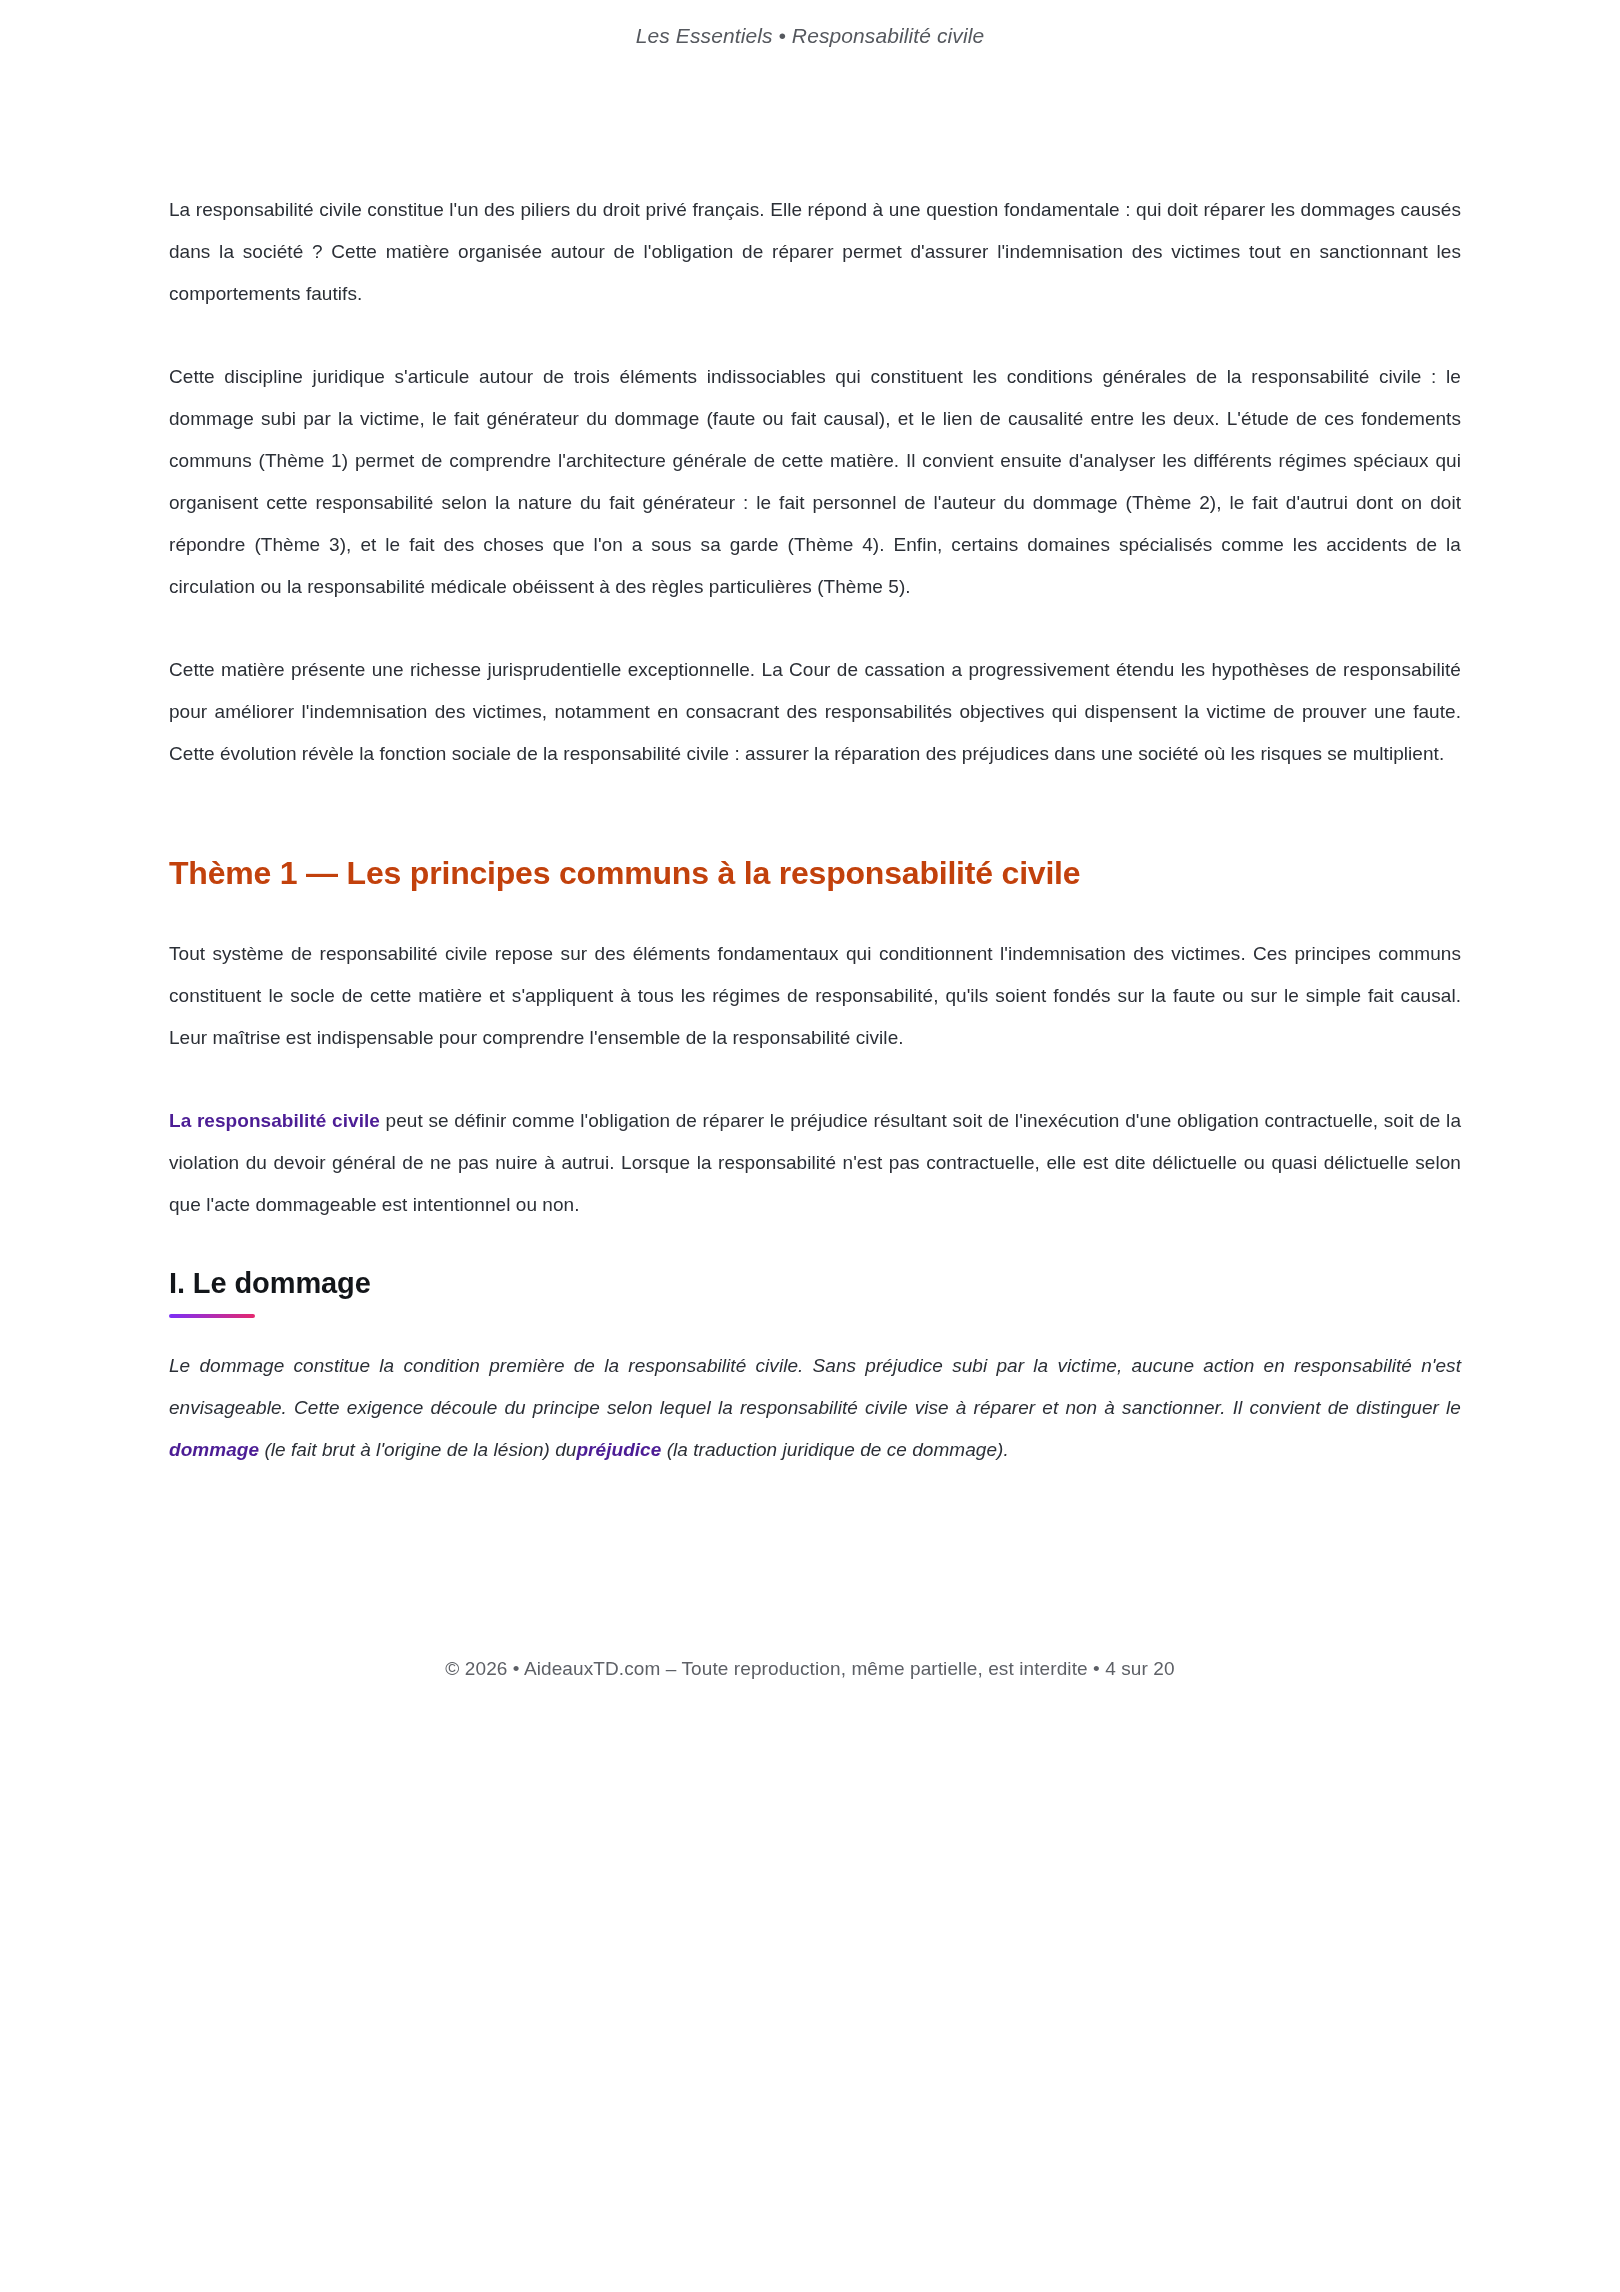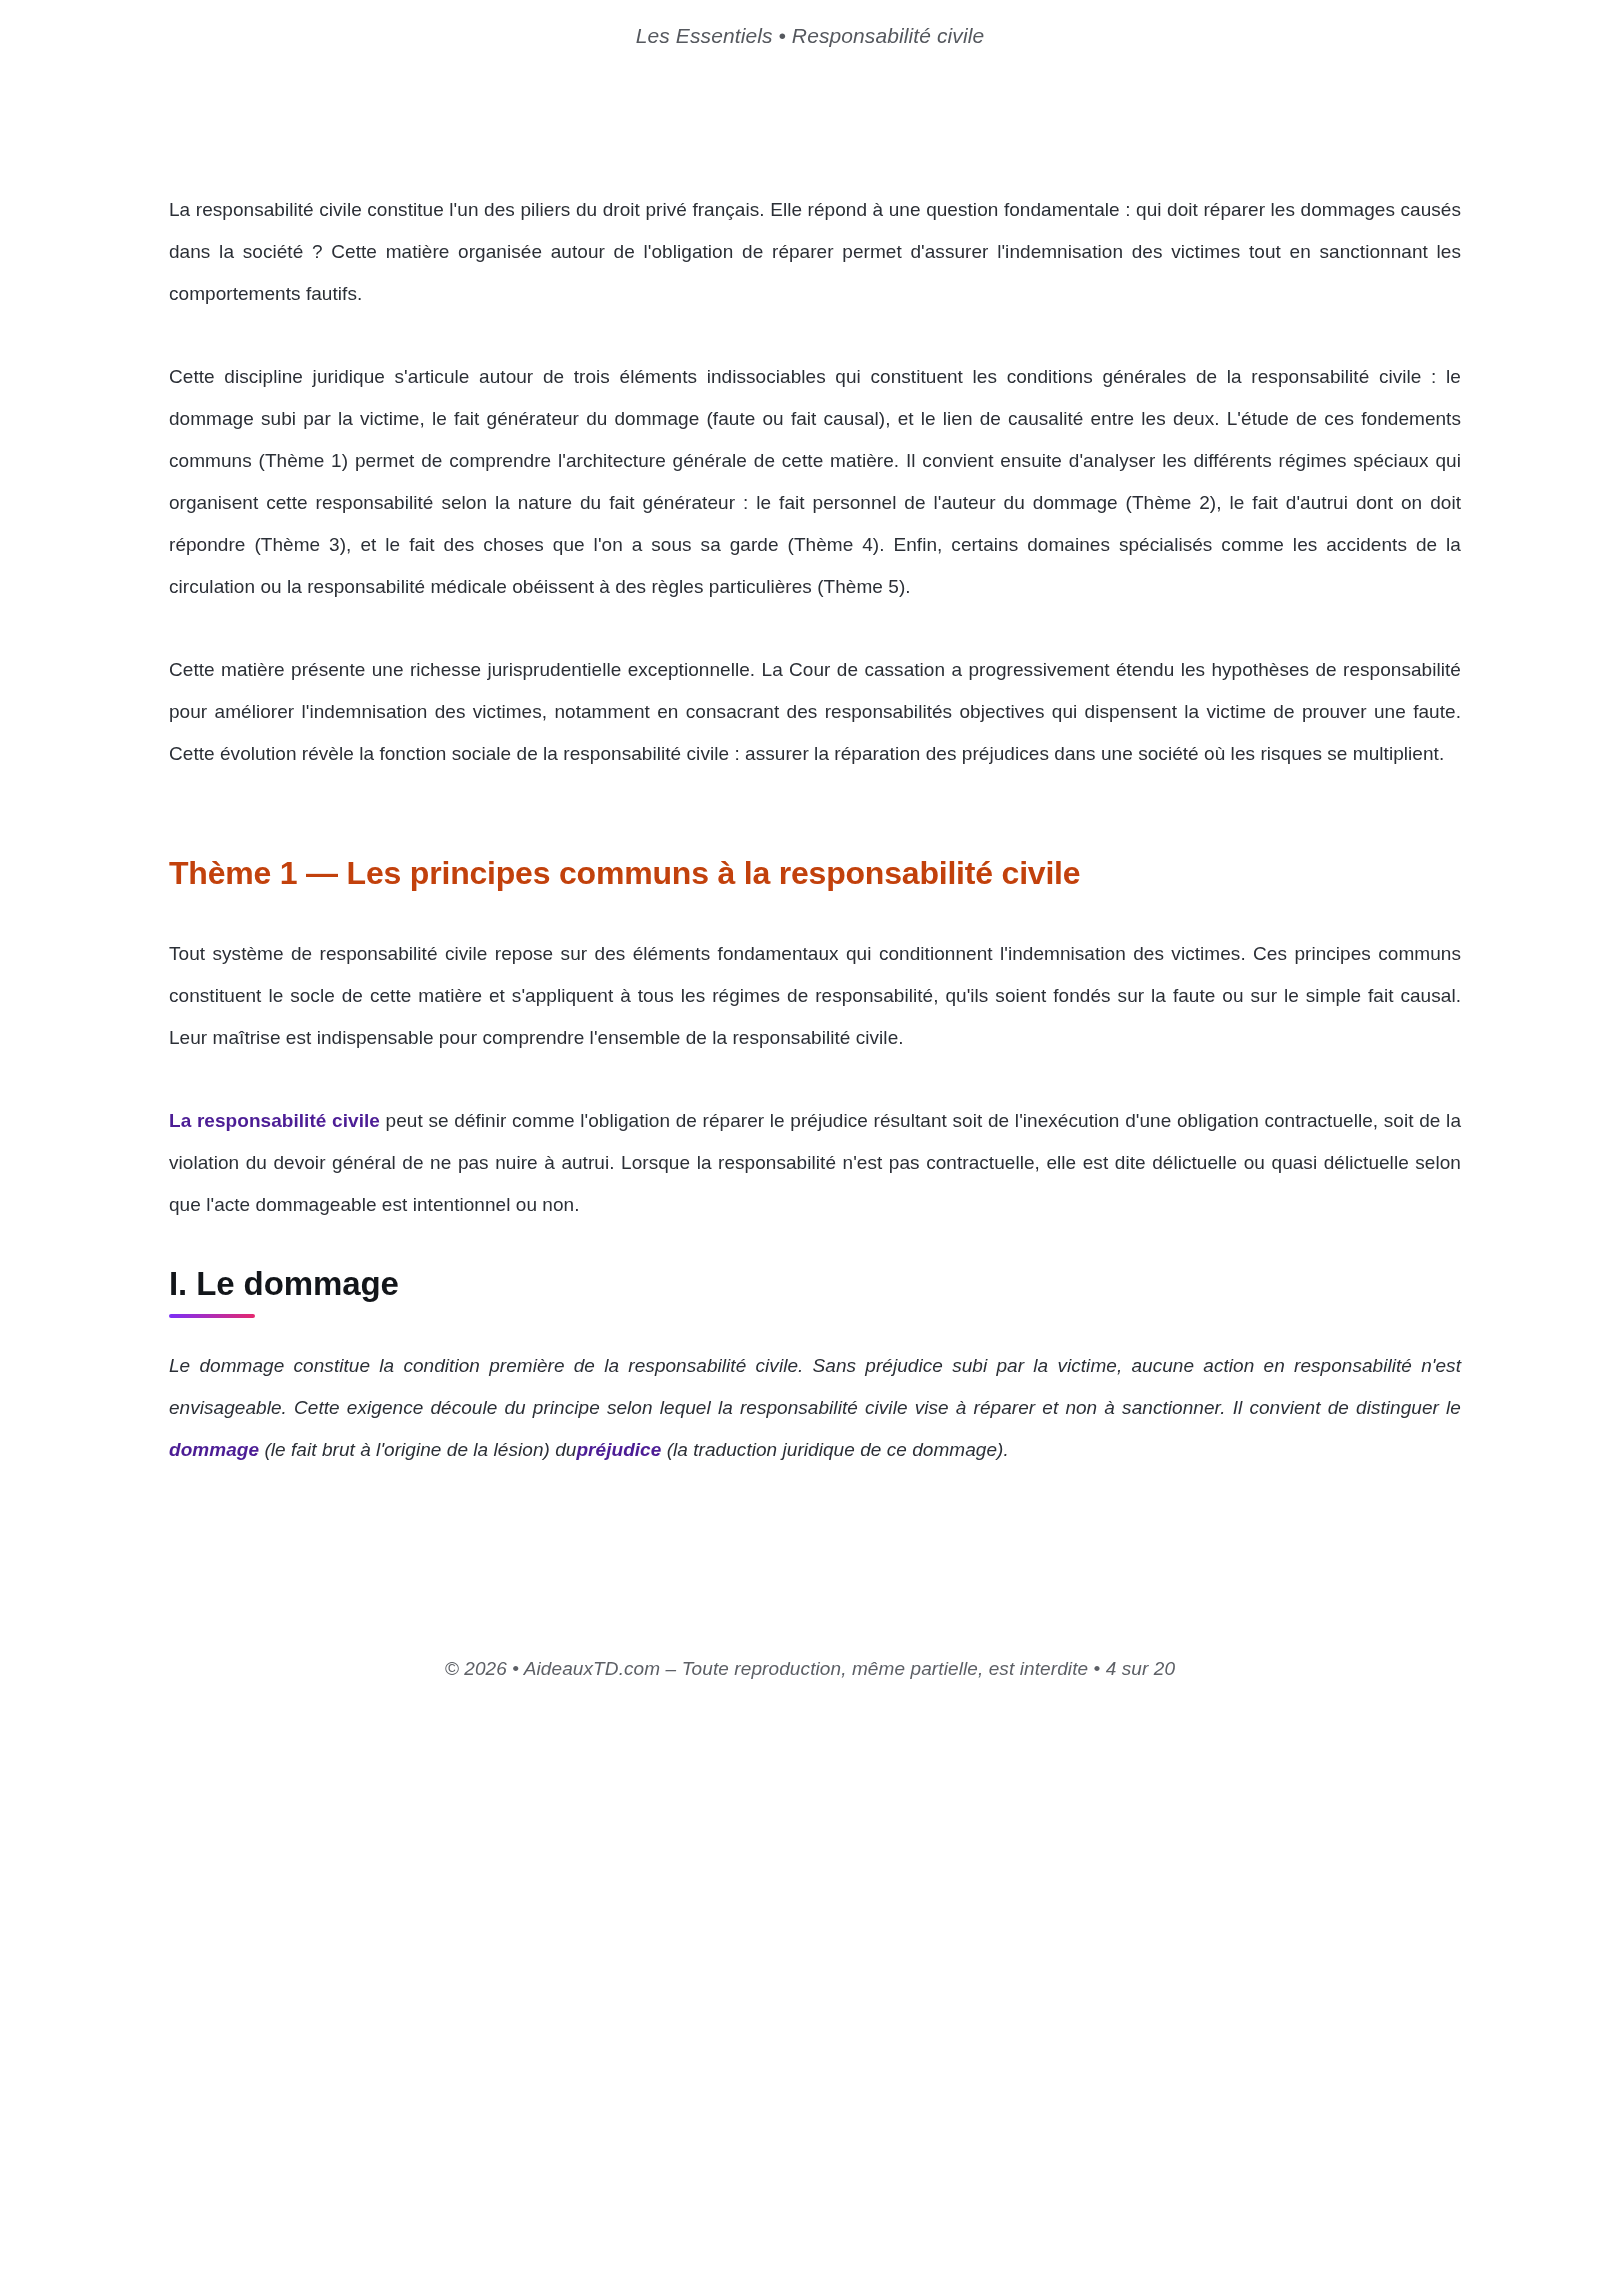--- a/index.html
+++ b/index.html
@@ -55,21 +55,21 @@
   h2.theme-title {
     margin: 0 0 39px 0;
     font-size: 32px;
     line-height: 41px;
     font-weight: bold;
     color: #c2410c;
     letter-spacing: -0.2px;
   }
   h3.sub-title {
     margin: 0 0 0 0;
-    font-size: 33px;
+    font-size: 29px;
     line-height: 33px;
     font-weight: bold;
     color: #13161a;
     letter-spacing: -0.1px;
   }
   .rule {
     width: 86px;
     height: 3.9px;
     margin: 13.7px 0 27.4px 0;
     background: linear-gradient(90deg, #7b2ff7 0%, #e5286e 100%);
@@ -78,21 +78,20 @@
   strong.b {
     font-weight: bold;
     color: #4c1d95;
   }
   .footer {
     position: absolute;
     bottom: 47px;
     left: 0;
     width: 100%;
     text-align: center;
-    font-style: italic;
     font-size: 19px;
     color: #5d6066;
     letter-spacing: 0.1px;
   }
 </style>
 </head>
 <body>
 
 <div class="page">
 

